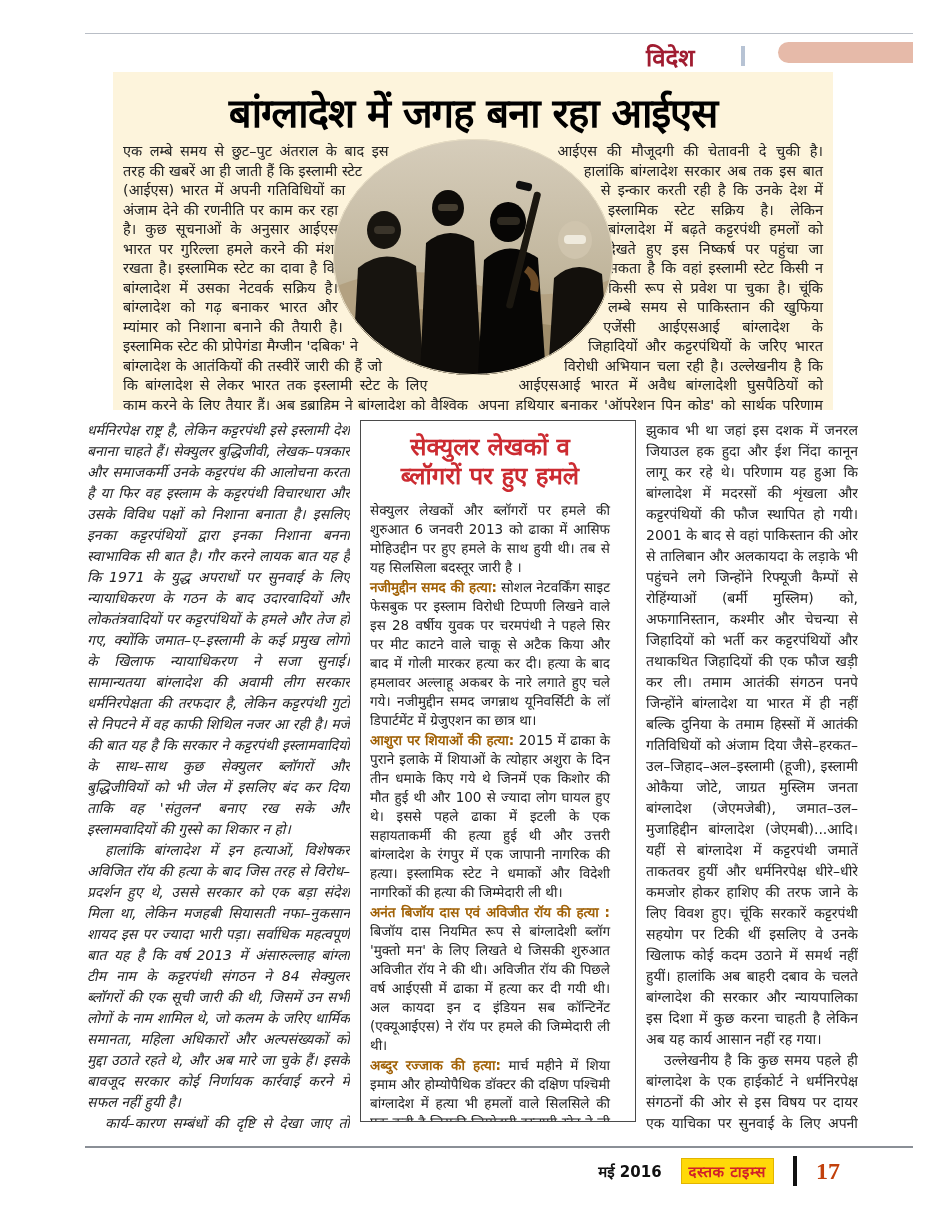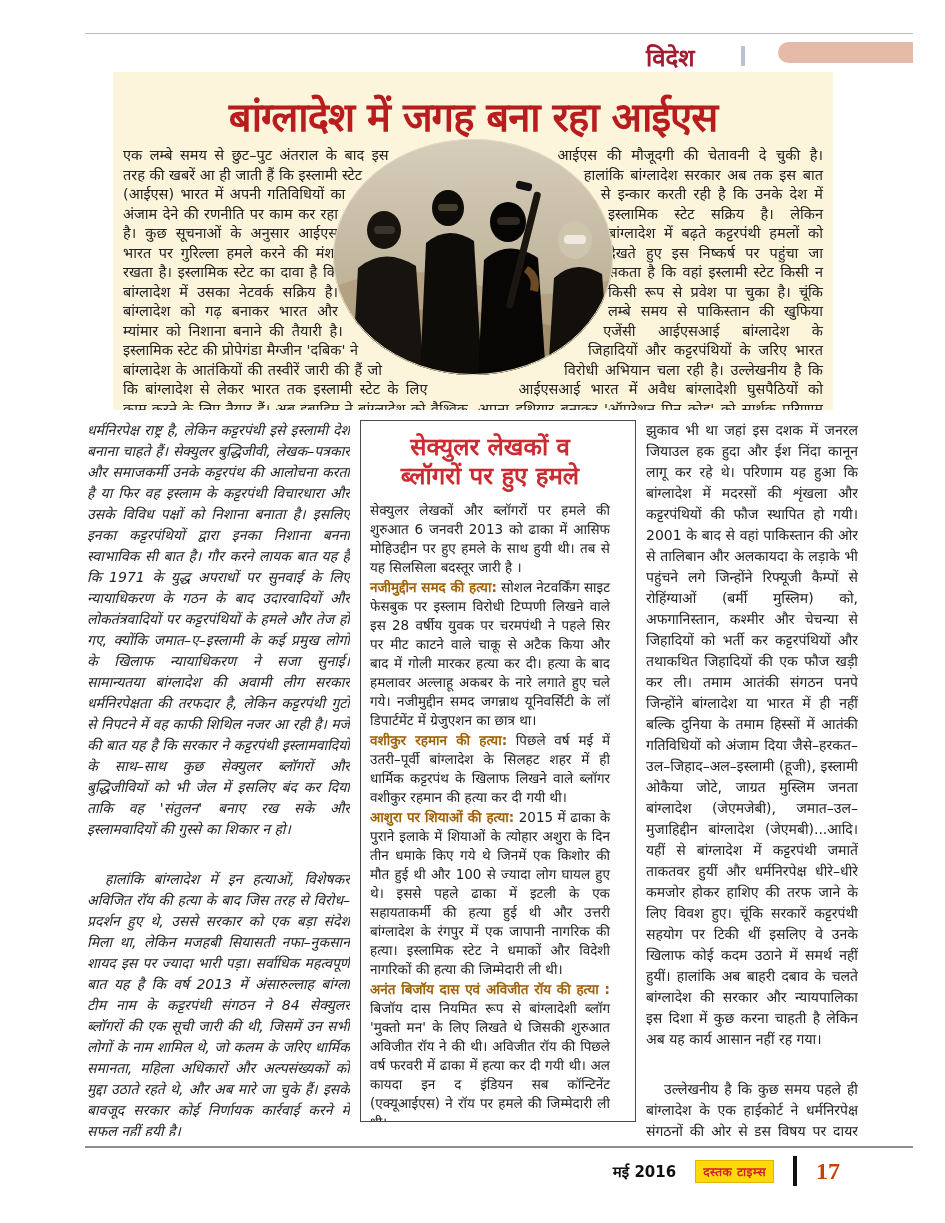--- a/index.html
+++ b/index.html
@@ -12,53 +12,53 @@
   .section-label { position:absolute; left:646px; top:40px; font-size:24px; font-weight:bold;
     color:#a01c30; font-family:"DejaVu Serif", serif; }
   .header-divider { position:absolute; left:741px; top:46px; width:4px; height:20px; background:#b7c3d4; }
   .header-pill { position:absolute; left:778px; top:42px; width:152px; height:21px;
     border-radius:11px; background:#e6baa9; }
 
   
   .lead-box { position:absolute; left:113px; top:72px; width:720px; height:338px;
     background:#fdf4dc; overflow:hidden; }
   .article-title { text-align:center; font-weight:bold; font-size:40px; line-height:1.15;
-    color:#b91c1c; padding-top:0; letter-spacing:-1px;margin-top:22px; }
+    color:#000000; padding-top:18px; letter-spacing:-1px; }
   .lead-cols { display:flex; padding:6px 10px 0 10px; gap:10px; font-size:14.5px;
     line-height:19.5px; text-align:justify; color:#222; }
   .lead-col { flex:1; }
   .oval-spacer-r { float:right; width:130px; height:238px;
     shape-outside: ellipse(142px 120px at 100% 50%); }
   .oval-spacer-l { float:left; width:130px; height:238px;
     shape-outside: ellipse(142px 120px at 0% 50%); }
   .oval-photo { position:absolute; left:50%; top:66px; transform:translateX(-50%);
     width:282px; height:238px; }
 
   
   .body-cols { position:absolute; left:87px; top:420px; width:771px; height:716px;
     display:flex; overflow:hidden; }
   .col { text-align:justify; font-size:14px; line-height:21px; color:#222; overflow:hidden; }
   .col-left  { width:263px; margin-right:10px;font-style:italic; }
   .col-right { width:212px; }
-  .col p.ind { text-indent:18px;margin-top:29px; }
+  .col p.ind { text-indent:18px; }
 
   
   .attack-box { width:276px; margin-right:10px; border:1px solid #4a4a4a; background:#fff;
     padding:8px 25px 10px 9px; overflow:hidden; align-self:flex-start; height:702px; }
   .box-title { color:#cc2b31; text-align:center; font-weight:bold; font-size:24px;
     line-height:1.2; padding:4px 10px 10px 10px; }
   .attack-box p { font-size:13.5px; line-height:19px; text-align:justify; color:#222;
     margin-bottom:1px; }
   .attack-box b { color:#a16207; }
 
   
   .footer-rule { position:absolute; left:85px; top:1146px; width:845px; height:2px; background:#8a8f96; }
   .footer { position:absolute; top:1156px; right:73px; display:flex; align-items:center; gap:19px; }
   .issue-date { font-weight:bold; font-size:15px; color:#111; }
-  .magazine-logo { background:#ffd908; color:#d1202a; font-weight:bold; font-size:12px;
+  .magazine-logo { background:#ffd908; color:#d1202a; font-weight:bold; font-size:15px;
     padding:2px 7px; border:1px solid #e2b400; letter-spacing:0.5px; }
   .footer-bar { width:4px; height:30px; background:#111; }
   .page-number { font-weight:bold; font-size:24px; color:#c2410c; font-family:Liberation Serif, serif; }
 </style>
 </head>
 <body>
 
 <div class="page">
 
   <div class="top-rule"></div>
@@ -127,23 +127,22 @@
     <div class="col col-left">
       <p>धर्मनिरपेक्ष राष्ट्र है, लेकिन कट्टरपंथी इसे इस्लामी देश बनाना चाहते हैं। सेक्युलर बुद्धिजीवी, लेखक–पत्रकार और समाजकर्मी उनके कट्टरपंथ की आलोचना करता है या फिर वह इस्लाम के कट्टरपंथी विचारधारा और उसके विविध पक्षों को निशाना बनाता है। इसलिए इनका कट्टरपंथियों द्वारा इनका निशाना बनना स्वाभाविक सी बात है। गौर करने लायक बात यह है कि 1971 के युद्ध अपराधों पर सुनवाई के लिए न्यायाधिकरण के गठन के बाद उदारवादियों और लोकतंत्रवादियों पर कट्टरपंथियों के हमले और तेज हो गए, क्योंकि जमात–ए–इस्लामी के कई प्रमुख लोगों के खिलाफ न्यायाधिकरण ने सजा सुनाई। सामान्यतया बांग्लादेश की अवामी लीग सरकार धर्मनिरपेक्षता की तरफदार है, लेकिन कट्टरपंथी गुटों से निपटने में वह काफी शिथिल नजर आ रही है। मजे की बात यह है कि सरकार ने कट्टरपंथी इस्लामवादियों के साथ–साथ कुछ सेक्युलर ब्लॉगरों और बुद्धिजीवियों को भी जेल में इसलिए बंद कर दिया ताकि वह 'संतुलन' बनाए रख सके और इस्लामवादियों की गुस्से का शिकार न हो।</p>
       <p class="ind">हालांकि बांग्लादेश में इन हत्याओं, विशेषकर अविजित रॉय की हत्या के बाद जिस तरह से विरोध–प्रदर्शन हुए थे, उससे सरकार को एक बड़ा संदेश मिला था, लेकिन मजहबी सियासती नफा–नुकसान शायद इस पर ज्यादा भारी पड़ा। सर्वाधिक महत्वपूर्ण बात यह है कि वर्ष 2013 में अंसारुल्लाह बांग्ला टीम नाम के कट्टरपंथी संगठन ने 84 सेक्युलर ब्लॉगरों की एक सूची जारी की थी, जिसमें उन सभी लोगों के नाम शामिल थे, जो कलम के जरिए धार्मिक समानता, महिला अधिकारों और अल्पसंख्यकों को मुद्दा उठाते रहते थे, और अब मारे जा चुके हैं। इसके बावजूद सरकार कोई निर्णायक कार्रवाई करने में सफल नहीं हुयी है।</p>
       <p class="ind">कार्य–कारण सम्बंधों की दृष्टि से देखा जाए तो आजादी के कुछ समय बाद ही बांग्लादेश अपने धर्मनिरपेक्ष चरित्र से भटकने लगा क्योंकि उसके तत्कालीन सैन्य शासकों ने सत्ता पर पकड़ मजबूत बनाने के लिए इस्लाम को राष्ट्रीय धर्म की हैसियत प्रदान कर दी थी। इसका एक अन्य कारण बांग्लादेशी जनरलों का पाकिस्तान की ओर</p>
     </div>
 
     <div class="attack-box">
       <div class="box-title">सेक्युलर लेखकों व ब्लॉगरों पर हुए हमले</div>
       <p>सेक्युलर लेखकों और ब्लॉगरों पर हमले की शुरुआत 6 जनवरी 2013 को ढाका में आसिफ मोहिउद्दीन पर हुए हमले के साथ हुयी थी। तब से यह सिलसिला बदस्तूर जारी है ।</p>
       <p><b>नजीमुद्दीन समद की हत्या:</b> <span>सोशल नेटवर्किंग साइट फेसबुक पर इस्लाम विरोधी टिप्पणी लिखने वाले इस 28 वर्षीय युवक पर चरमपंथी ने पहले सिर पर मीट काटने वाले चाकू से अटैक किया और बाद में गोली मारकर हत्या कर दी। हत्या के बाद हमलावर अल्लाहू अकबर के नारे लगाते हुए चले गये। नजीमुद्दीन समद जगन्नाथ यूनिवर्सिटी के लॉ डिपार्टमेंट में ग्रेजुएशन का छात्र था।</span></p>
-      <p><b>वशीकुर रहमान की हत्या:</b> <span>पिछले वर्ष मई में उतरी–पूर्वी बांग्लादेश के सिलहट शहर में ही धार्मिक कट्टरपंथ के खिलाफ लिखने वाले ब्लॉगर वशीकुर रहमान की हत्या कर दी गयी थी।</span></p>
       <p><b>आशुरा पर शियाओं की हत्या:</b> <span>2015 में ढाका के पुराने इलाके में शियाओं के त्योहार अशुरा के दिन तीन धमाके किए गये थे जिनमें एक किशोर की मौत हुई थी और 100 से ज्यादा लोग घायल हुए थे। इससे पहले ढाका में इटली के एक सहायताकर्मी की हत्या हुई थी और उत्तरी बांग्लादेश के रंगपुर में एक जापानी नागरिक की हत्या। इस्लामिक स्टेट ने धमाकों और विदेशी नागरिकों की हत्या की जिम्मेदारी ली थी।</span></p>
-      <p><b>अनंत बिजॉय दास एवं अविजीत रॉय की हत्या :</b> <span>बिजॉय दास नियमित रूप से बांग्लादेशी ब्लॉग 'मुक्तो मन' के लिए लिखते थे जिसकी शुरुआत अविजीत रॉय ने की थी। अविजीत रॉय की पिछले वर्ष फरवरी में ढाका में हत्या कर दी गयी थी। अल कायदा इन द इंडियन सब कॉन्टिनेंट (एक्यूआईएस) ने रॉय पर हमले की जिम्मेदारी ली थी।</span></p>
+      <p><b>अनंत बिजॉय दास एवं अविजीत रॉय की हत्या :</b> <span>बिजॉय दास नियमित रूप से बांग्लादेशी ब्लॉग 'मुक्तो मन' के लिए लिखते थे जिसकी शुरुआत अविजीत रॉय ने की थी। अविजीत रॉय की पिछले वर्ष आईएसी में ढाका में हत्या कर दी गयी थी। अल कायदा इन द इंडियन सब कॉन्टिनेंट (एक्यूआईएस) ने रॉय पर हमले की जिम्मेदारी ली थी।</span></p>
       <p><b>अब्दुर रज्जाक की हत्या:</b> <span>मार्च महीने में शिया इमाम और होम्योपैथिक डॉक्टर की दक्षिण पश्चिमी बांग्लादेश में हत्या भी हमलों वाले सिलसिले की एक कड़ी है जिसकी जिम्मेदारी इस्लामी स्टेट ने ली थी। इसी सिलसिले में उदारवादी सूफी संत खिजिर खान, प्रोग्रेसिव प्रकाशक फैसल अरेफिन और सूफी स्त्राइन कर्मचारियों की हत्या तथा हिंदू पुजारी के सिर कलम करने को शामिल किया जा सकता है जिसकी जिम्मेदारी इस्लामी स्टेट ने ली थी।</span></p>
     </div>
 
     <div class="col col-right">
       <p>झुकाव भी था जहां इस दशक में जनरल जियाउल हक हुदा और ईश निंदा कानून लागू कर रहे थे। परिणाम यह हुआ कि बांग्लादेश में मदरसों की शृंखला और कट्टरपंथियों की फौज स्थापित हो गयी। 2001 के बाद से वहां पाकिस्तान की ओर से तालिबान और अलकायदा के लड़ाके भी पहुंचने लगे जिन्होंने रिफ्यूजी कैम्पों से रोहिंग्याओं (बर्मी मुस्लिम) को, अफगानिस्तान, कश्मीर और चेचन्या से जिहादियों को भर्ती कर कट्टरपंथियों और तथाकथित जिहादियों की एक फौज खड़ी कर ली। तमाम आतंकी संगठन पनपे जिन्होंने बांग्लादेश या भारत में ही नहीं बल्कि दुनिया के तमाम हिस्सों में आतंकी गतिविधियों को अंजाम दिया जैसे–हरकत–उल–जिहाद–अल–इस्लामी (हूजी), इस्लामी ओकैया जोटे, जाग्रत मुस्लिम जनता बांग्लादेश (जेएमजेबी), जमात–उल–मुजाहिद्दीन बांग्लादेश (जेएमबी)...आदि। यहीं से बांग्लादेश में कट्टरपंथी जमातें ताकतवर हुयीं और धर्मनिरपेक्ष धीरे–धीरे कमजोर होकर हाशिए की तरफ जाने के लिए विवश हुए। चूंकि सरकारें कट्टरपंथी सहयोग पर टिकी थीं इसलिए वे उनके खिलाफ कोई कदम उठाने में समर्थ नहीं हुयीं। हालांकि अब बाहरी दबाव के चलते बांग्लादेश की सरकार और न्यायपालिका इस दिशा में कुछ करना चाहती है लेकिन अब यह कार्य आसान नहीं रह गया।</p>
       <p class="ind">उल्लेखनीय है कि कुछ समय पहले ही बांग्लादेश के एक हाईकोर्ट ने धर्मनिरपेक्ष संगठनों की ओर से इस विषय पर दायर एक याचिका पर सुनवाई के लिए अपनी सहमति प्रदान कर दी है लेकिन जमाते–ए–इस्लामी जैसे कट्टरपंथी संगठन इसे किसी भी कीमत पर स्वीकार करने के लिए तैयार नहीं हैं क्योंकि उनकी दृष्टि में सेक्युलरों का तात्पर्य धर्मविरोधियों से है जो इस्लाम से राष्ट्रीय धर्म की हैसियत छीनने का षड्यंत्र कर रहे हैं।</p>
 
     </div>
 
   </div>

